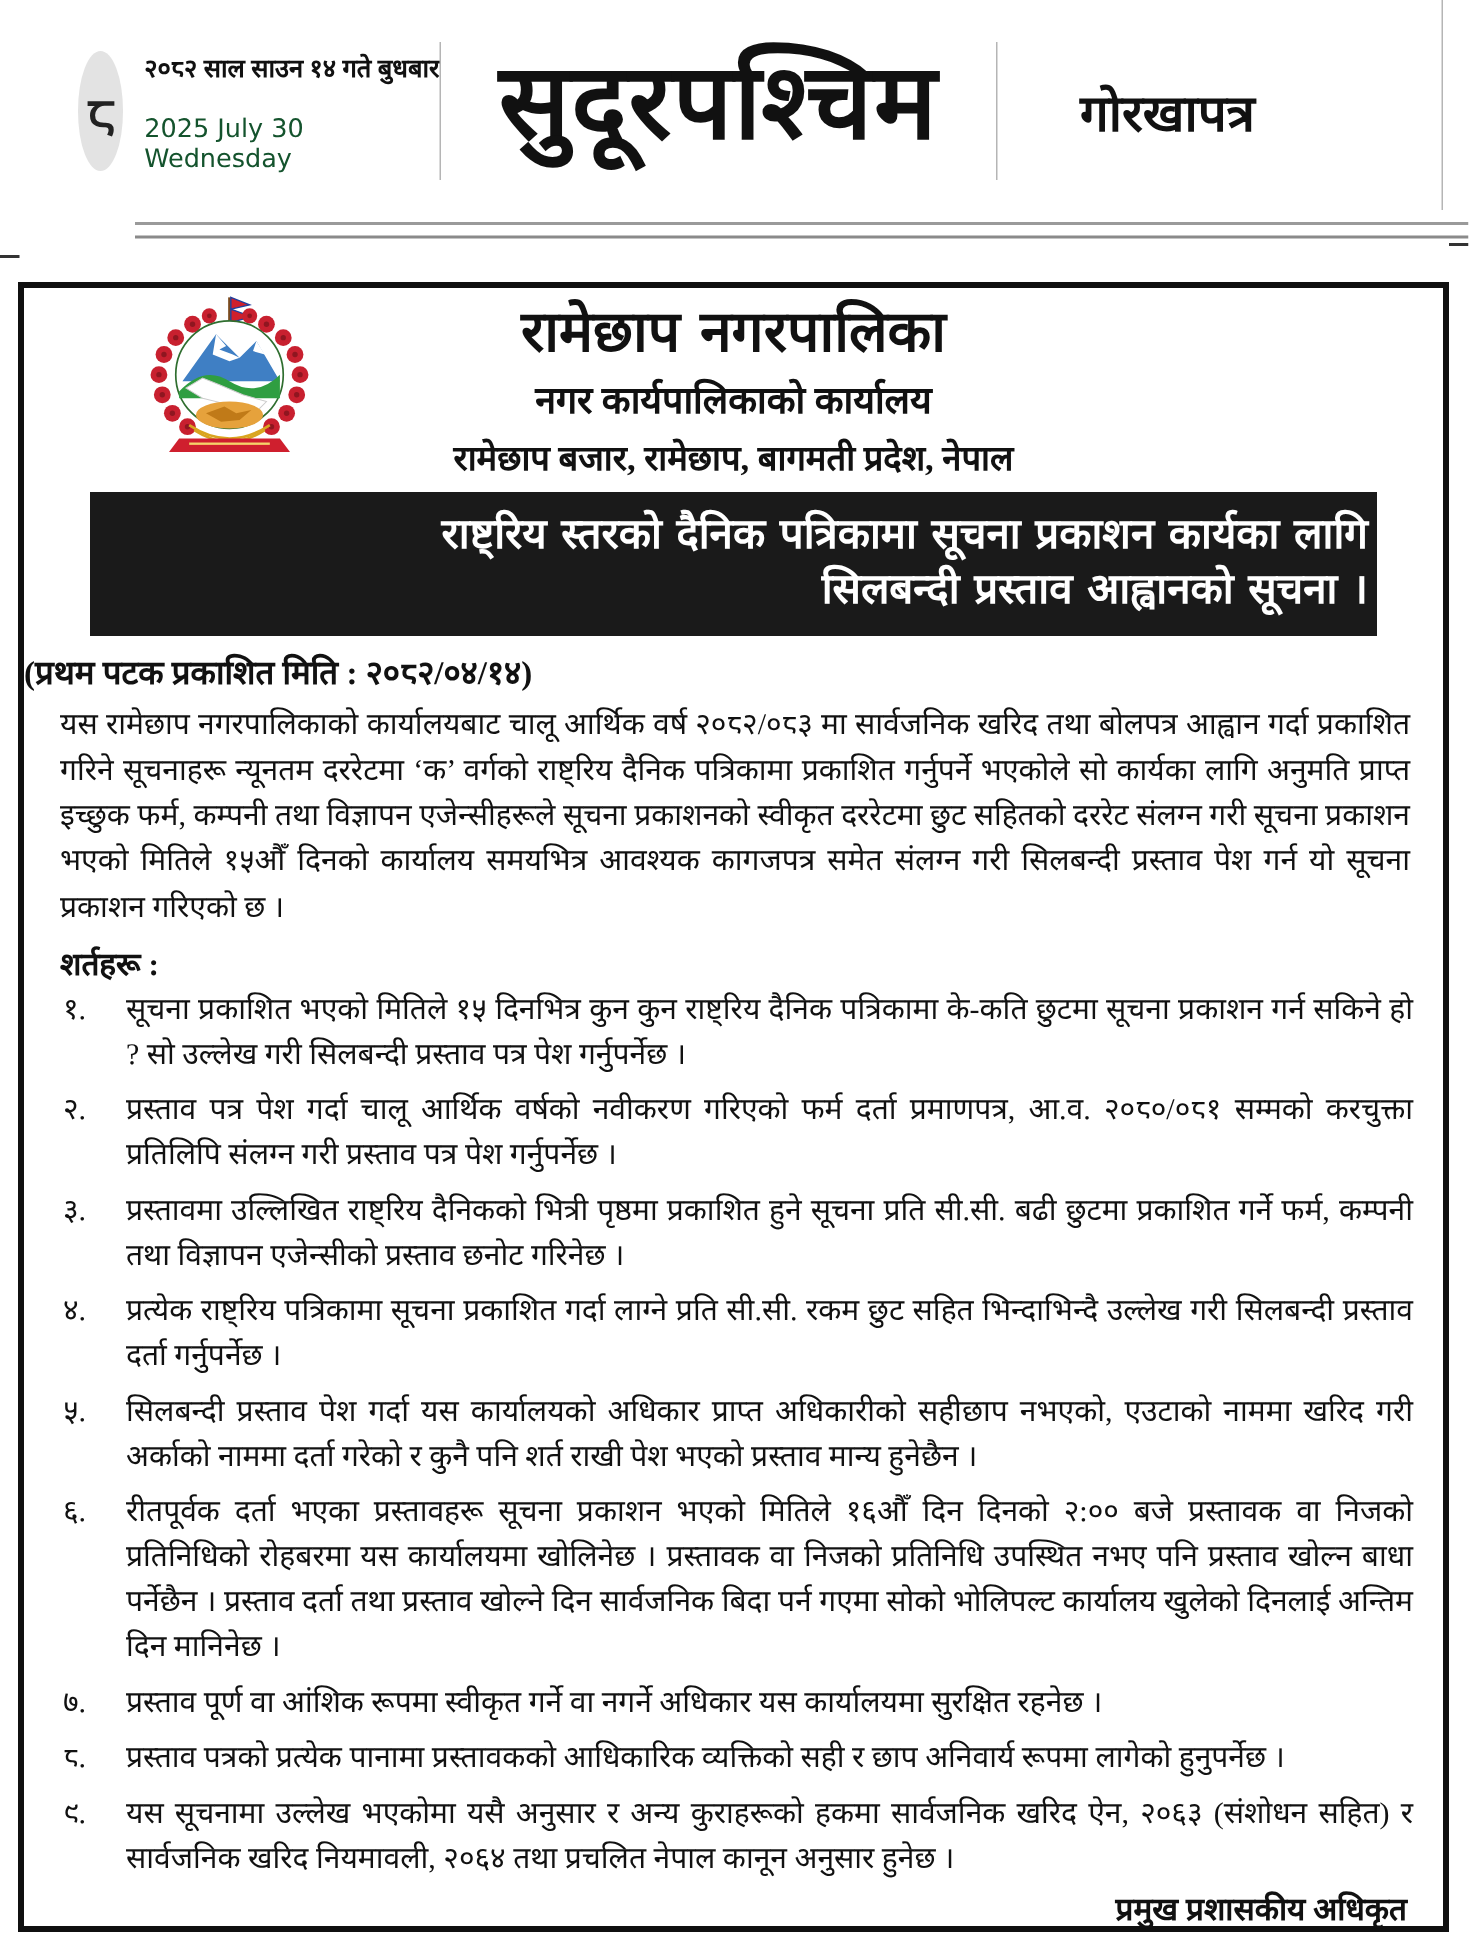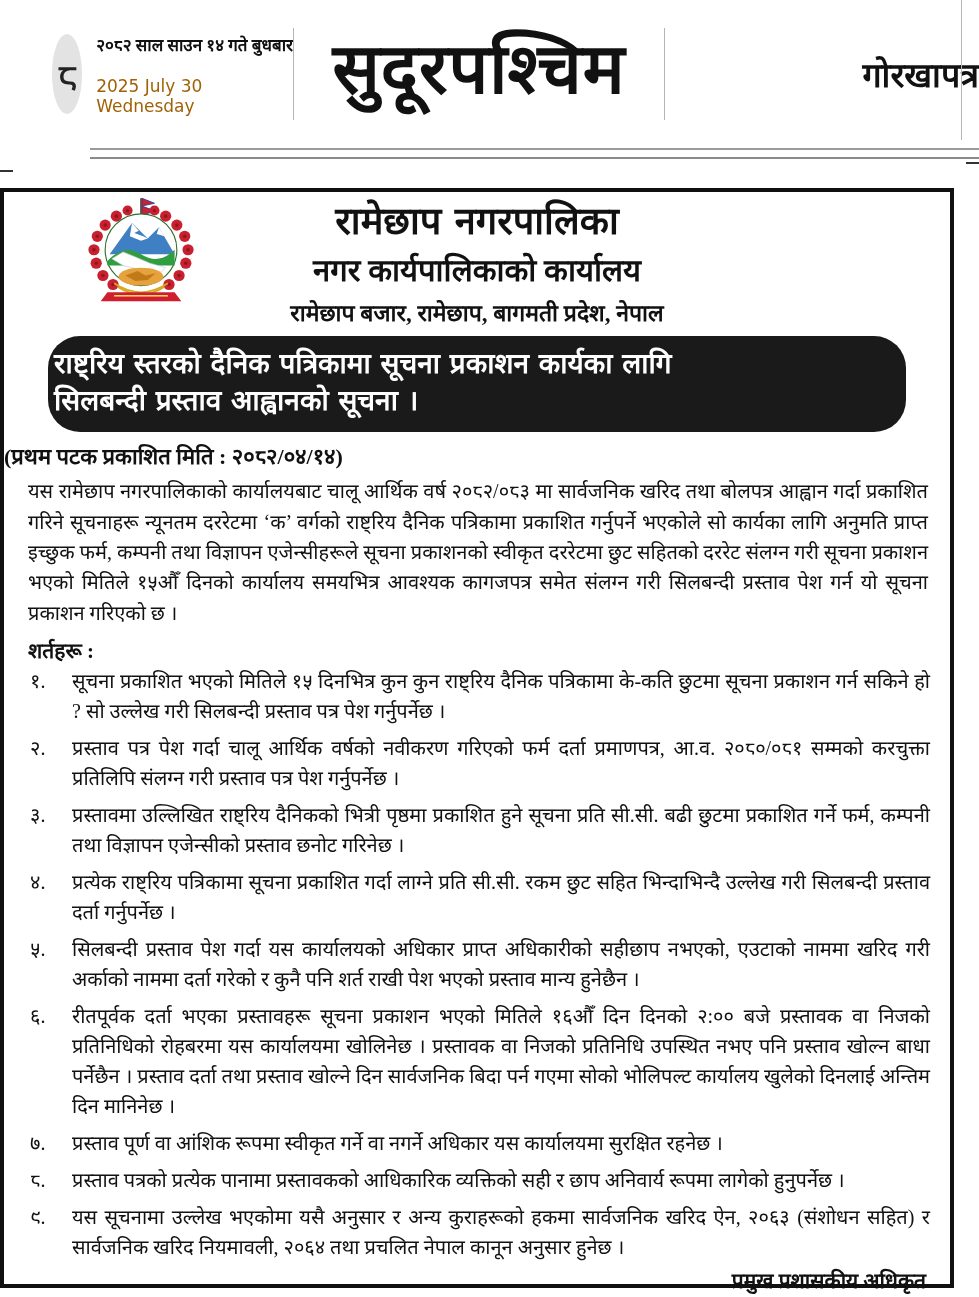--- a/index.html
+++ b/index.html
@@ -19,54 +19,54 @@
     display:flex;align-items:center;background:#fff;
   }
   .mh-left{display:flex;align-items:center;gap:14px;padding-left:52px;width:293px;flex:none;}
   .page-circle{
     width:58px;height:80px;border-radius:50%;background:#e3e3e3;
     display:flex;align-items:center;justify-content:center;
     font-size:42px;font-weight:400;color:#222;
   }
   .mh-dates{display:flex;flex-direction:column;gap:20px;}
   .date-np{font-weight:bold;font-size:17px;white-space:nowrap;}
-  .date-en{font-family:"DejaVu Sans","Liberation Sans",sans-serif;color:#a16207;font-size:17px;}
+  .date-en{font-family:"DejaVu Sans","Liberation Sans",sans-serif;color:#14532d;font-size:17px;}
   .vline{width:1px;background:#b5b5b5;height:92px;flex:none;}
   .mh-center{
     flex:none;width:370px;text-align:center;
     font-size:70px;font-weight:bold;letter-spacing:1px;line-height:1.1;
     font-family:Liberation Mono, monospace;
   }
-  .mh-right{flex:1;display:flex;flex-direction:column;align-items:flex-end;gap:6px;padding-left:55px;}
+  .mh-right{flex:1;display:flex;flex-direction:column;align-items:flex-start;gap:6px;padding-left:55px;}
   .brand{font-size:34px;font-weight:bold;font-family:"DejaVu Sans","Liberation Sans",sans-serif;}
   .website{font-family:"DejaVu Sans","Liberation Sans",sans-serif;color:#555;font-size:20px;}
   .edge-vline{position:absolute;right:17px;top:0;width:1px;height:140px;background:#b5b5b5;}
 
   
   .double-rule{
     position:absolute;left:90px;right:0;top:148px;height:11px;
     border-top:2px solid #9a9a9a;border-bottom:2px solid #8a8a8a;
   }
   .tick-left{position:absolute;left:0;top:170px;width:13px;height:2px;background:#333;}
   .tick-right{position:absolute;right:0;top:162px;width:13px;height:2px;background:#333;}
 
   
   .notice-box{
-    position:absolute;left:0;top:188px;width:954px;height:1100px;
+    position:absolute;left:12px;top:188px;width:954px;height:1100px;
     border:4px solid #101010;background:#fff;padding:0 0 6px 0;
   }
   .org-header{position:relative;text-align:center;padding-top:8px;min-height:118px;}
   .emblem{position:absolute;left:78px;top:4px;width:118px;height:112px;}
   .org-name{font-size:38px;font-weight:bold;line-height:1.15;font-family:"DejaVu Sans","Liberation Sans",sans-serif;}
-  .org-office{font-size:31px;font-weight:bold;margin-top:4px;}
+  .org-office{font-size:25px;font-weight:bold;margin-top:4px;}
   .org-address{font-size:23px;font-weight:bold;margin-top:6px;}
 
   .title-banner{
     margin:8px 44px 0 44px;background:var(--banner_bg);color:var(--banner_text);
-    text-align:left;padding:9px 6px 12px 6px;border-radius:32px;
+    text-align:right;padding:9px 6px 12px 6px;
   }
   .title-banner div{font-size:28px;font-weight:bold;line-height:1.35;font-family:"DejaVu Sans","Liberation Sans",sans-serif;}
 
   .pub-date{text-align:left;font-size:22px;font-weight:bold;margin-top:8px;}
 
   .intro{
     margin:6px 22px 0 24px;font-size:20px;line-height:1.52;text-align:justify;
   }
   .terms-heading{margin:8px 0 2px 24px;font-size:21px;font-weight:bold;}
 

